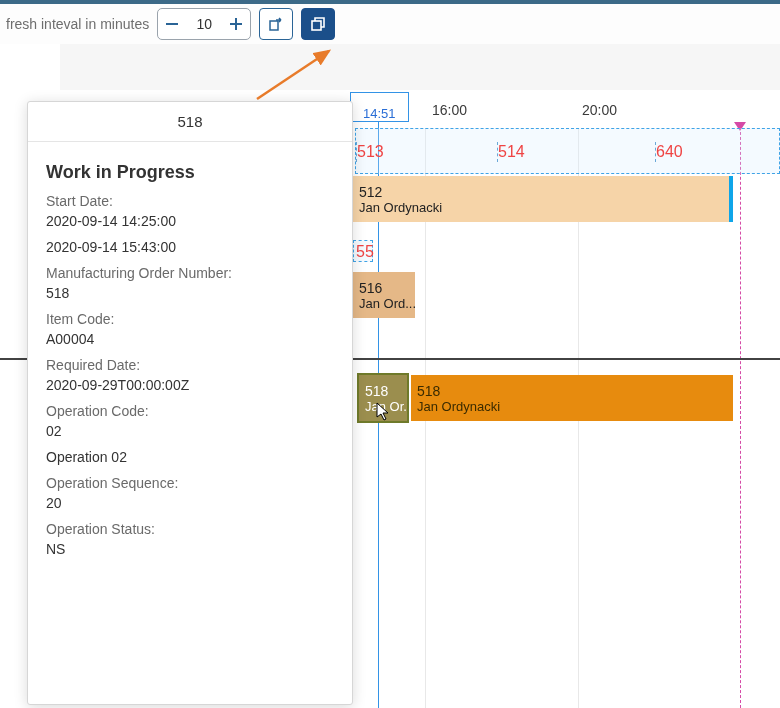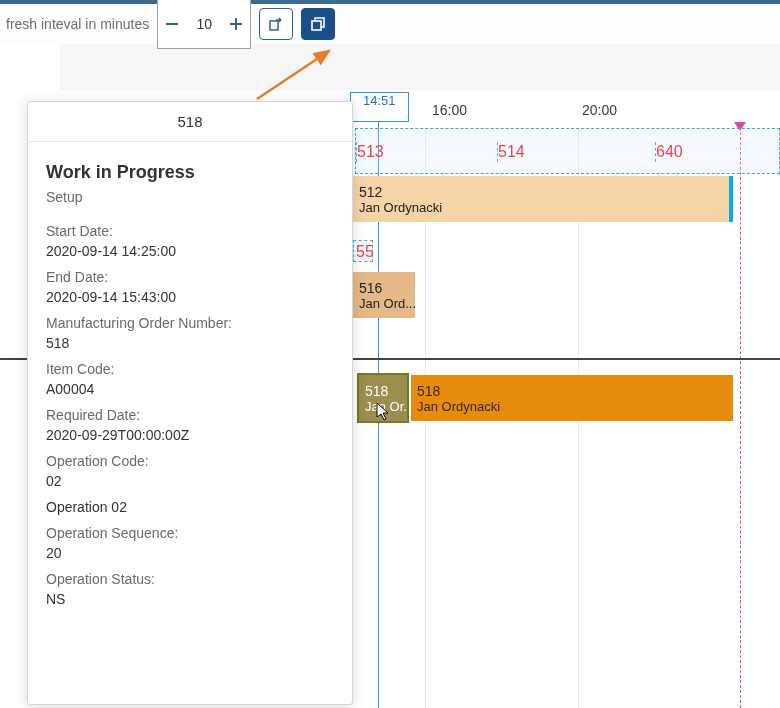--- a/index.html
+++ b/index.html
@@ -22,23 +22,23 @@
     border-top: 4px solid #3c6a88;
     position: relative;
     z-index: 1;
   }
   .topbar-label {
     color: #6e6e6e;
     font-size: 14px;
     margin-right: 8px;
   }
   .stepper {
-    height: 50px;
+    height: 32px;
     border: 1px solid #9aa3ac;
-    border-radius: 0;
+    border-radius: 5px;
     display: flex;
     align-items: center;
     background: #fff;
     margin-right: 8px;
   }
   .stepper button {
     width: 28px;
     height: 30px;
     border: none;
     background: transparent;
@@ -113,21 +113,21 @@
   }
   .time-now-box {
     position: absolute;
     top: 48px;
     height: 30px;
     padding: 0 12px;
     border: 1px solid #3393e6;
     color: #2a6ed6;
     font-size: 13px;
     display: flex;
-    align-items: flex-start;
+    align-items: flex-end;
     background: #fff;
   }
   .vline-solid {
     position: absolute;
     top: 78px;
     bottom: 0;
     width: 1px;
     background: #3393e6;
   }
   .vline-dashed {
@@ -339,26 +339,24 @@
 
   <svg class="cursor" style="left:376px; top:358px" width="16" height="20" viewBox="0 0 16 20">
     <path d="M1 1 L1 15 L5 12 L8 18 L10 17 L7 11 L12 11 Z" fill="#fff" stroke="#000" stroke-width="1"></path>
   </svg>
 </div>
 
 <div class="popover">
   <div class="popover-title">518</div>
   <div class="popover-body">
     <div class="status">Work in Progress</div>
-    <div class="sub">Setup</div>
 
     <div class="field-label">Start Date:</div>
     <div class="field-value">2020-09-14 14:25:00</div>
 
-    <div class="field-label">End Date:</div>
     <div class="field-value">2020-09-14 15:43:00</div>
 
     <div class="field-label">Manufacturing Order Number:</div>
     <div class="field-value">518</div>
 
     <div class="field-label">Item Code:</div>
     <div class="field-value">A00004</div>
 
     <div class="field-label">Required Date:</div>
     <div class="field-value">2020-09-29T00:00:00Z</div>

